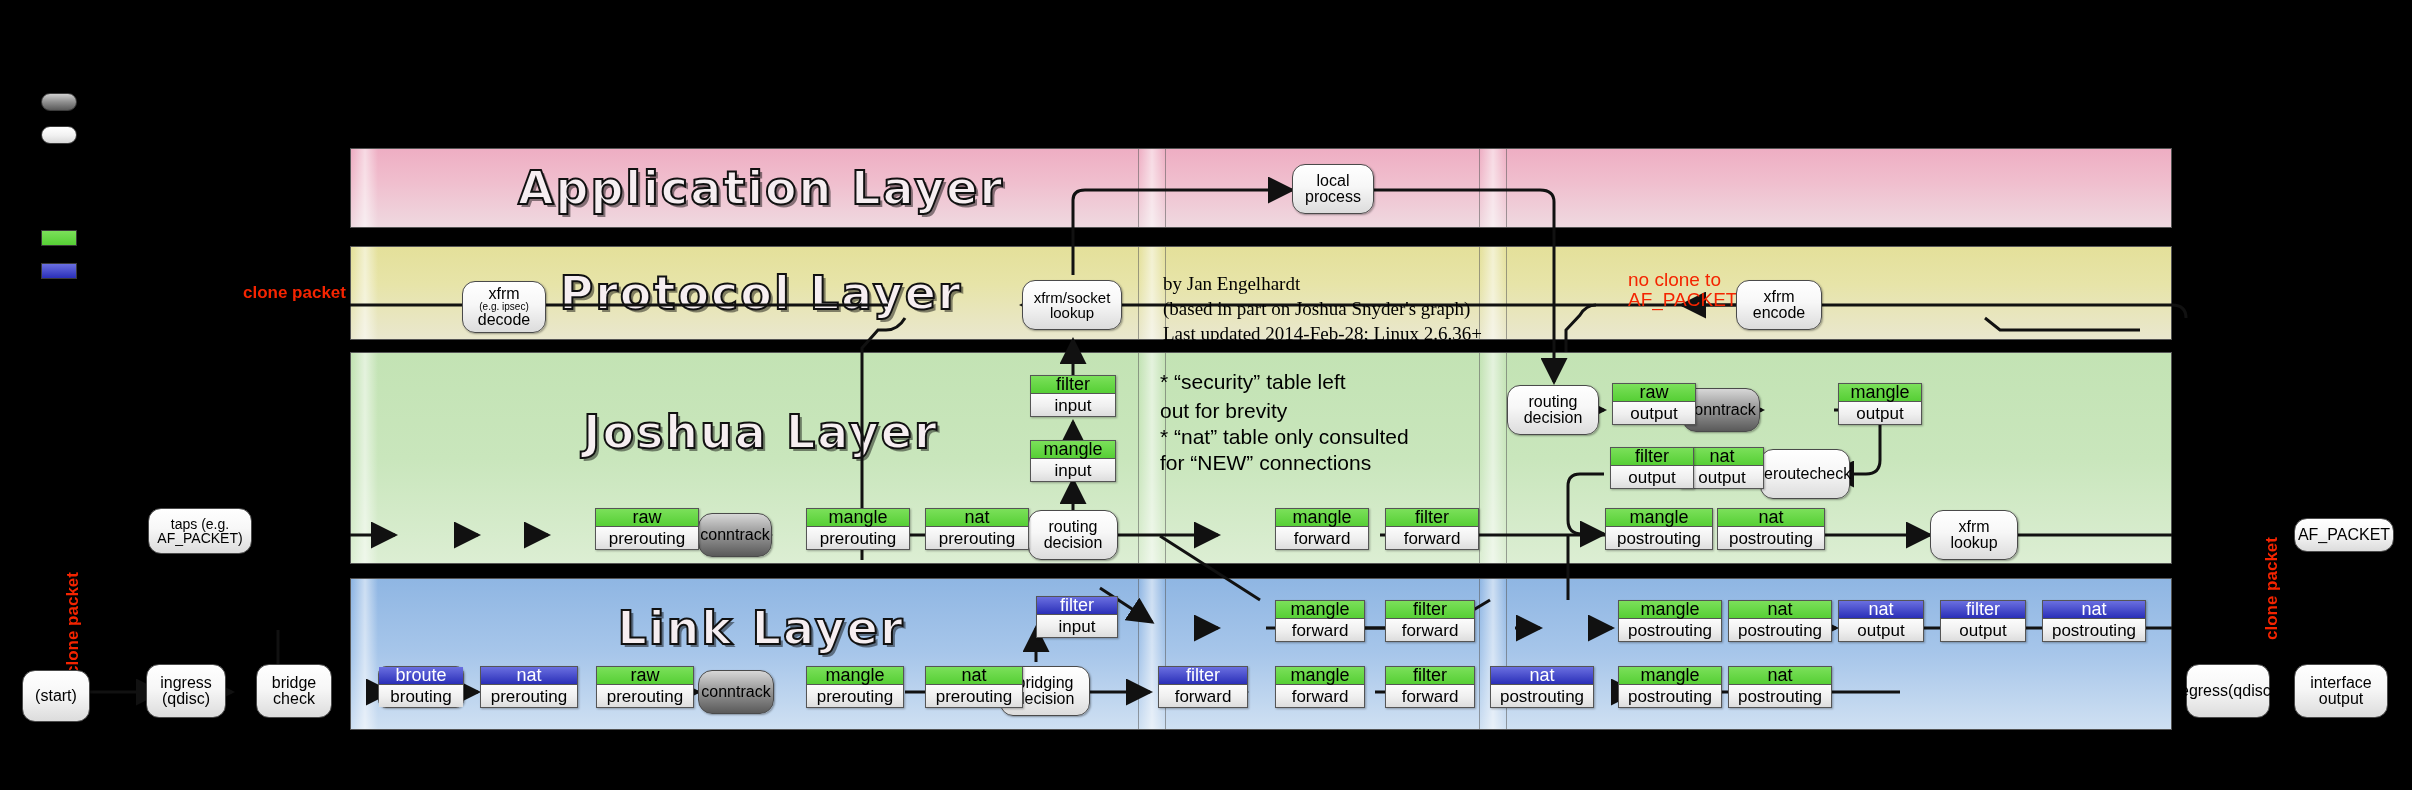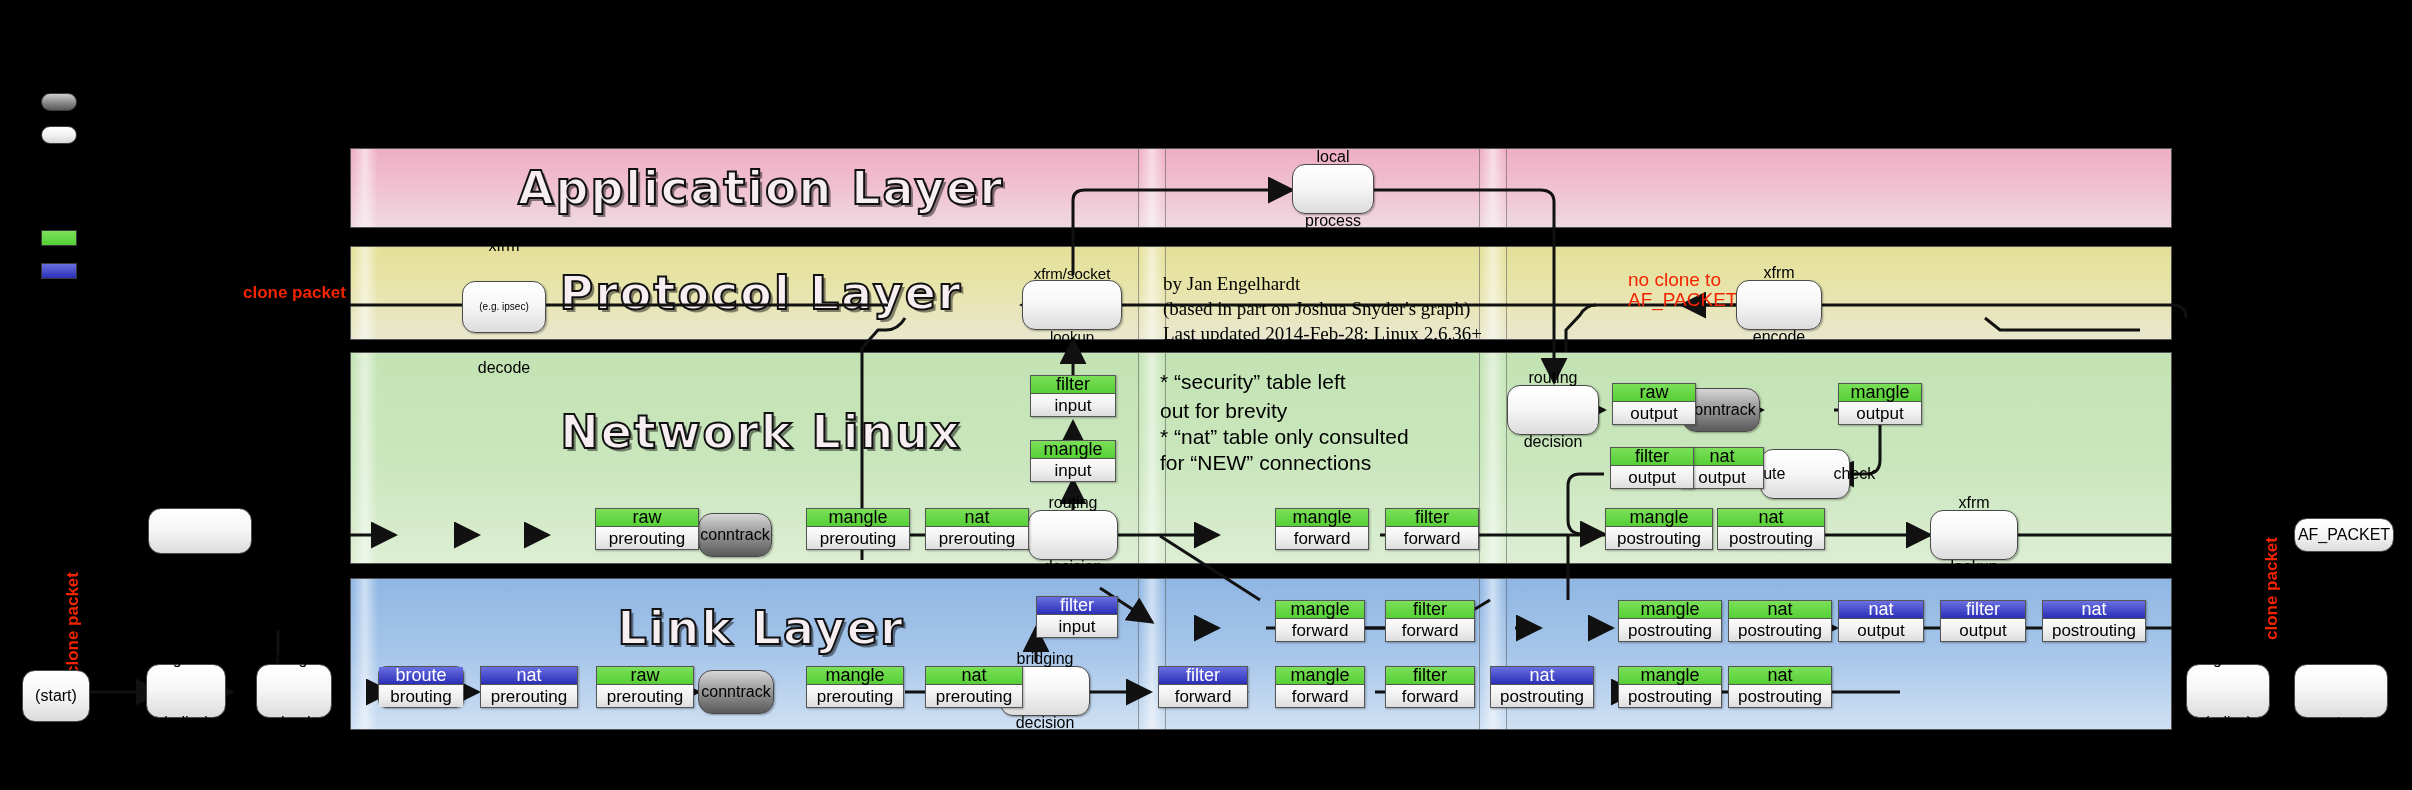--- a/index.html
+++ b/index.html
@@ -33,21 +33,20 @@
 
   
   .pill{
     border:1px solid #4a4a4a;border-radius:13px;
     background:linear-gradient(to bottom,#ffffff 0%,#f7f7f7 45%,#dcdcdc 100%);
     display:flex;align-items:center;justify-content:center;
     text-align:right;line-height:1.02;
     font-size:16px;color:#000;
     box-shadow:1px 1px 2px rgba(0,0,0,.35);
     padding:1px 4px;
-    gap:48px;
   }
   .pill.dark{
     background:linear-gradient(to bottom,#d7d7d7 0%,#9a9a9a 45%,#5a5a5a 100%);
     color:#000;
   }
   .pill .sub{font-size:10px;display:block;}
   .pill .big{display:block;}
 
   
   .chain{
@@ -116,21 +115,21 @@
   </div>
 
   <div class="band band-net" style="left:350px;top:352px;width:1822px;height:212px;">
     <div class="vdiv app" style="left:1px;width:26px;"></div>
     <div class="vline" style="left:787px;"></div>
     <div class="vdiv app" style="left:788px;width:26px;"></div>
     <div class="vline" style="left:814px;"></div>
     <div class="vline" style="left:1128px;"></div>
     <div class="vdiv app" style="left:1129px;width:26px;"></div>
     <div class="vline" style="left:1155px;"></div>
-    <div class="bandtitle" style="top:52px;transform:none;">Network Linux</div>
+    <div class="bandtitle" style="top:52px;transform:none;">Joshua Layer</div>
   </div>
 
   <div class="band band-link" style="left:350px;top:578px;width:1822px;height:152px;">
     <div class="vdiv app" style="left:1px;width:26px;"></div>
     <div class="vline" style="left:787px;"></div>
     <div class="vdiv app" style="left:788px;width:26px;"></div>
     <div class="vline" style="left:814px;"></div>
     <div class="vline" style="left:1128px;"></div>
     <div class="vdiv app" style="left:1129px;width:26px;"></div>
     <div class="vline" style="left:1155px;"></div>
@@ -275,21 +274,21 @@
   <div class="node pill" style="left:256px;top:664px;width:76px;height:54px;flex-direction:column;">
     <span class="big">bridge</span>
     <span class="big">check</span>
   </div>
 
   <div class="node pill" style="left:148px;top:508px;width:104px;height:46px;flex-direction:column;font-size:14px;">
     <span class="big">taps (e.g.</span>
     <span class="big">AF_PACKET)</span>
   </div>
 
-  <div class="node pill" style="left:2186px;top:664px;width:84px;height:54px;flex-direction:column;">
+  <div class="node pill" style="left:2186px;top:664px;width:84px;height:54px;flex-direction:row;">
     <span class="big">egress</span>
     <span class="big">(qdisc)</span>
   </div>
 
   <div class="node pill" style="left:2294px;top:664px;width:94px;height:54px;flex-direction:column;">
     <span class="big">interface</span>
     <span class="big">output</span>
   </div>
 
   <div class="node pill" style="left:2294px;top:518px;width:100px;height:34px;">

